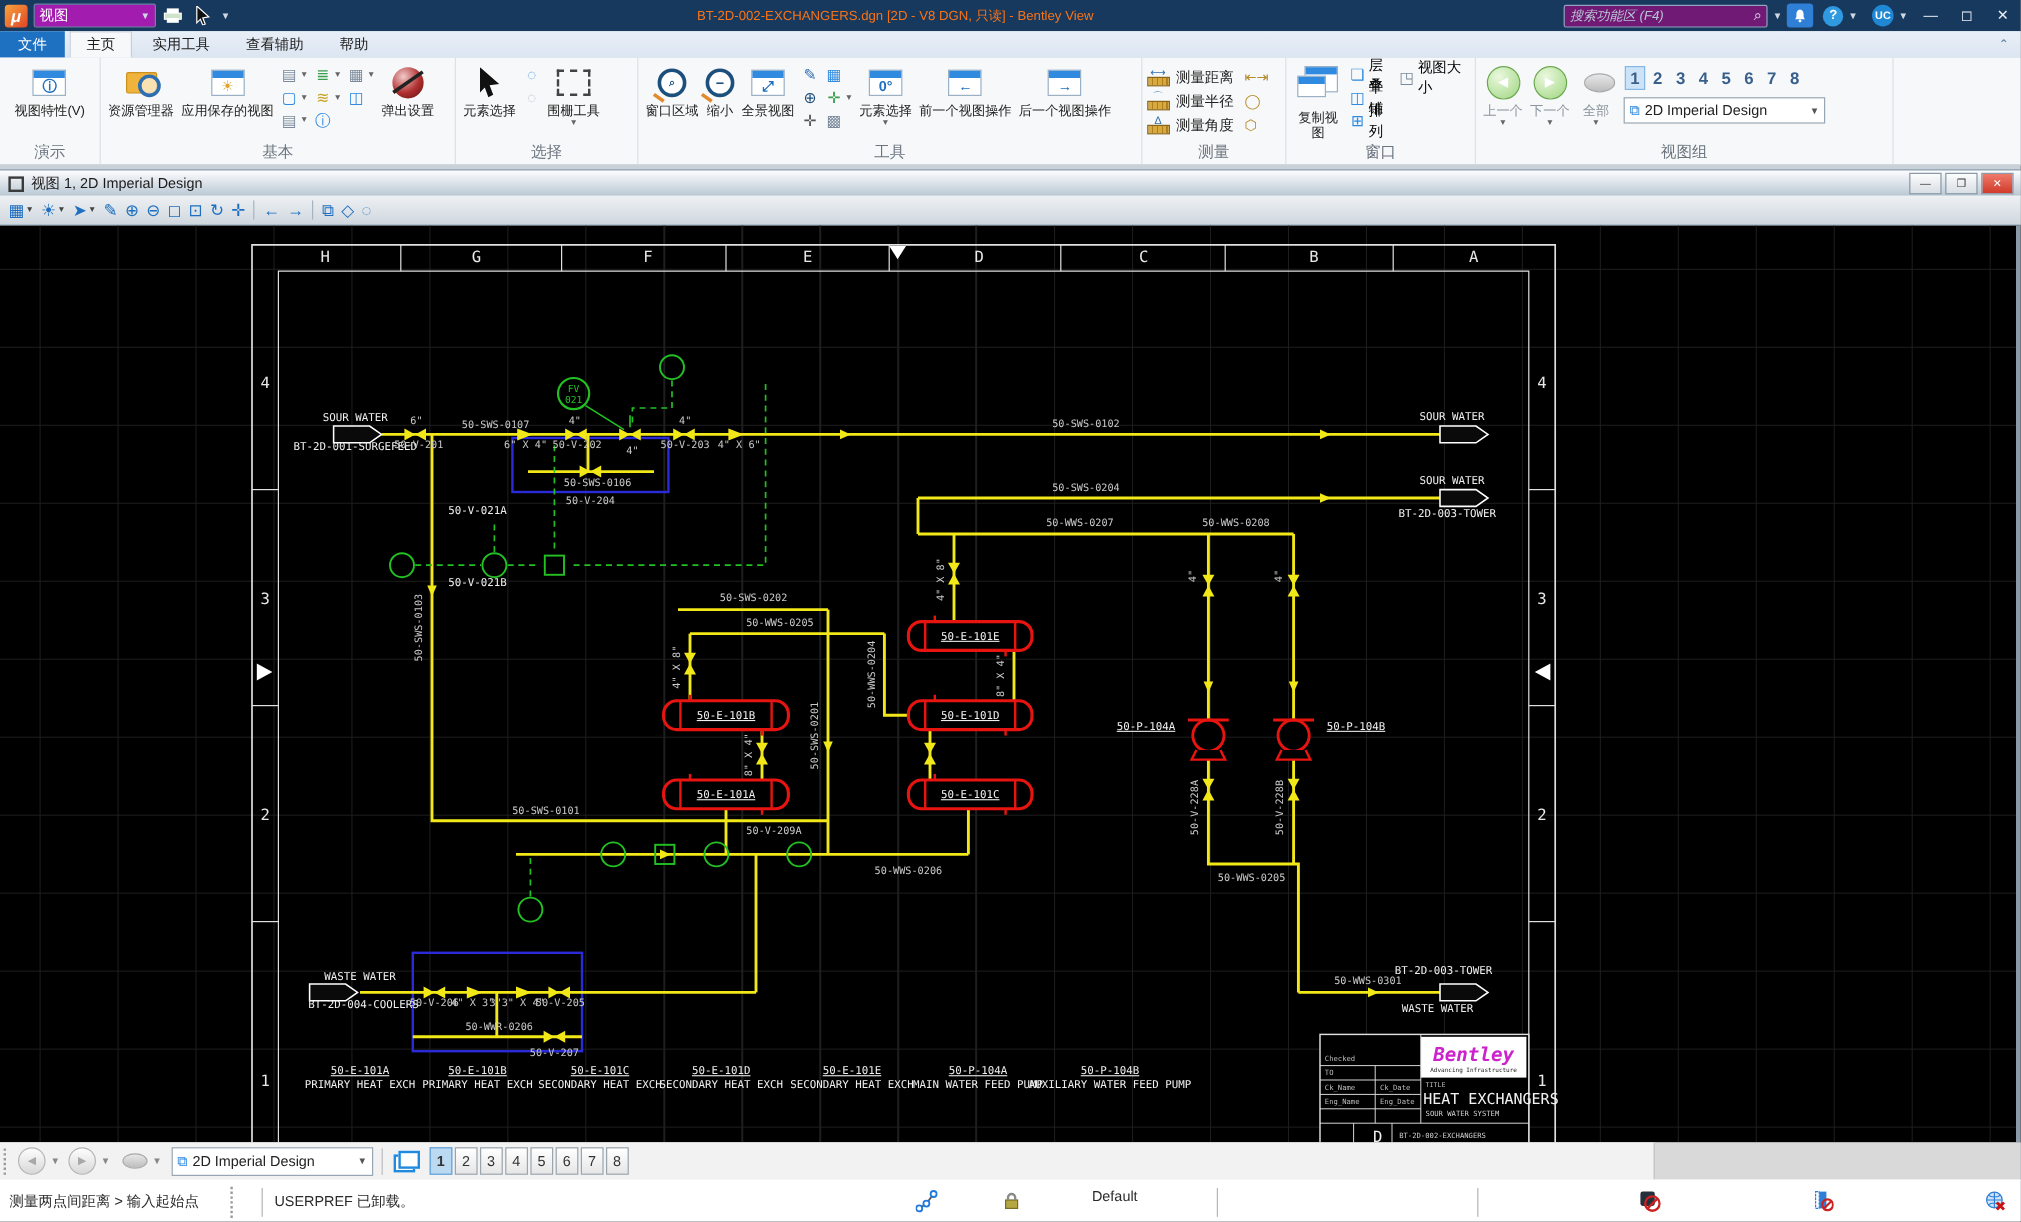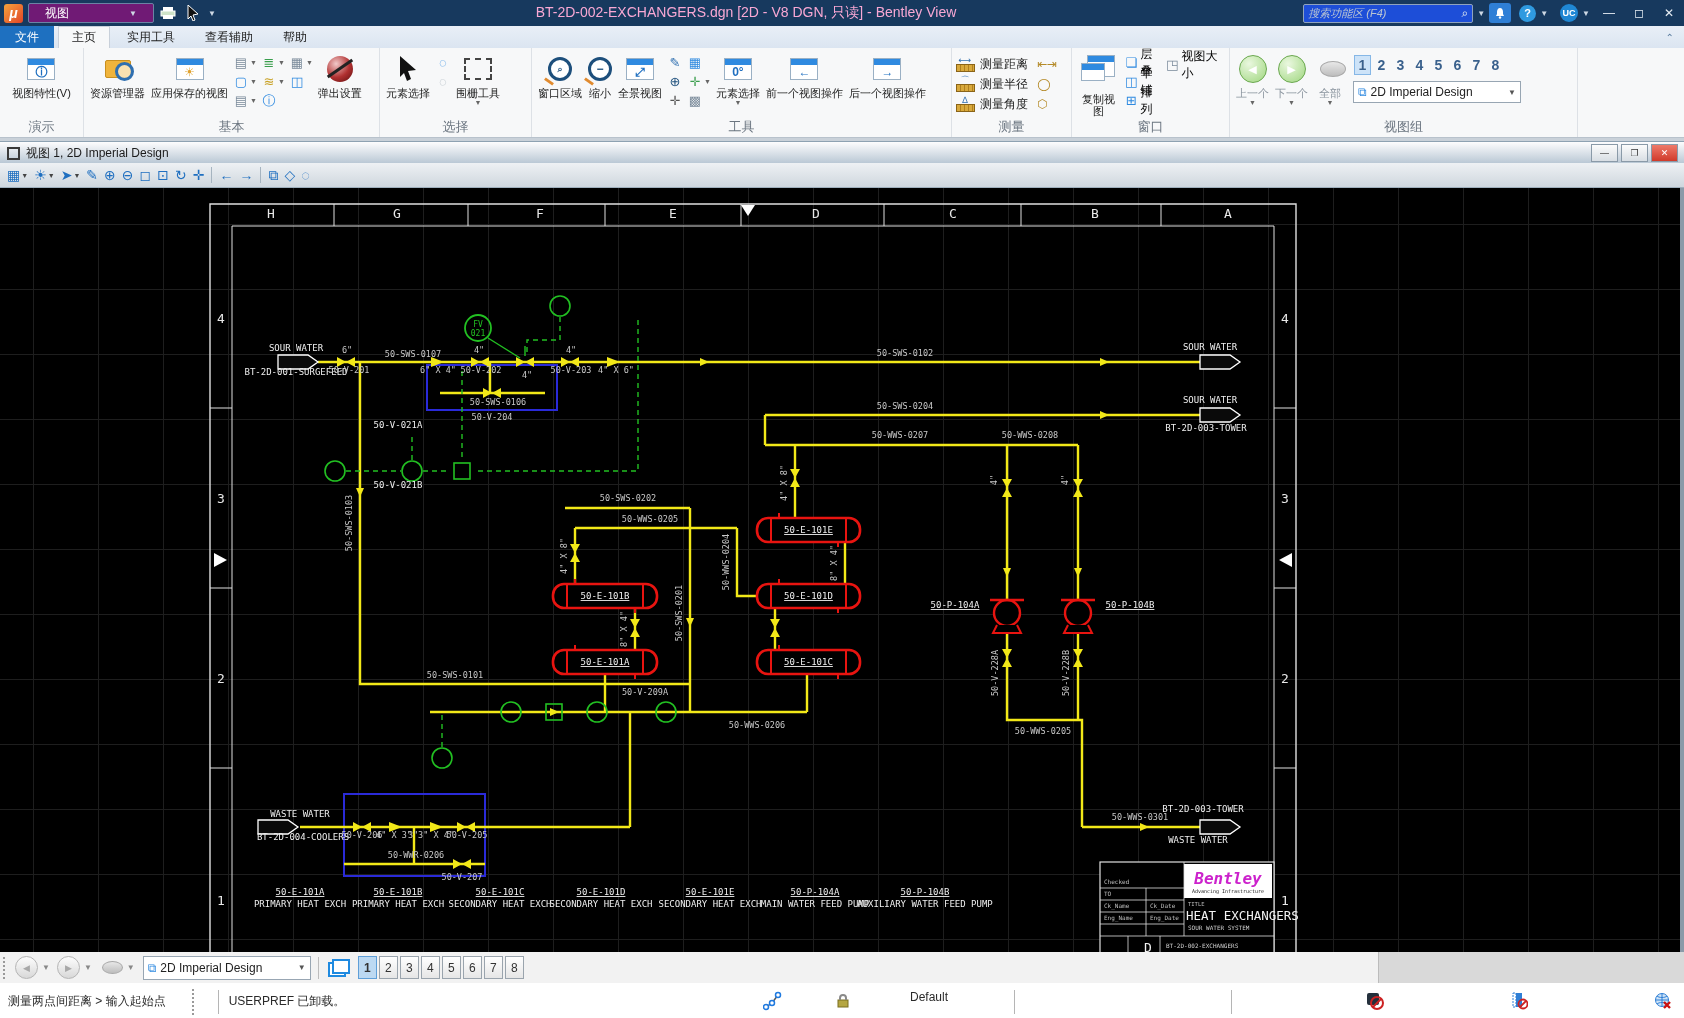--- a/index.html
+++ b/index.html
@@ -4,27 +4,27 @@
 <style>
   html,body{margin:0;padding:0;}
   body{width:1684px;height:1018px;position:relative;overflow:hidden;
        font-family:"Liberation Sans","DejaVu Sans",sans-serif;background:#c9d1d9;font-size:12px;}
   
   .titlebar{position:absolute;left:0;top:0;width:100%;height:26px;background:#17395e;
             display:flex;align-items:center;color:#fff;}
   .applogo{width:19px;height:19px;margin:0 5px 0 4px;border-radius:3px;
            background:linear-gradient(135deg,#f7a43c,#e04427);color:#fff;font-style:italic;
            font-weight:bold;text-align:center;line-height:19px;font-size:14px;}
-  .qat-combo{width:92px;height:18px;background:#701a75;border:1px solid #6b83a4;border-radius:2px;
-             display:flex;align-items:center;padding:0 16px;font-size:12px;color:#fff;}
+  .qat-combo{width:92px;height:18px;background:#a21caf;border:1px solid #6b83a4;border-radius:2px;
+             display:flex;align-items:center;padding:0 4px;font-size:12px;color:#fff;}
   .qat-combo .arr{margin-left:auto;font-size:8px;color:#cfd9e4;}
   .qat-btn{width:22px;height:20px;display:flex;align-items:center;justify-content:center;margin-left:3px;}
-  .tb-title{position:absolute;left:300px;right:492px;text-align:center;font-size:14px;color:#f9a8d4;pointer-events:none;}
+  .tb-title{position:absolute;left:300px;right:492px;text-align:center;font-size:11px;color:#f97316;pointer-events:none;}
   .tb-right{margin-left:auto;display:flex;align-items:center;height:100%;}
-  .searchbox{width:160px;height:17px;border:1px solid #8fa3bd;border-radius:2px;background:#1d4ed8;
+  .searchbox{width:160px;height:17px;border:1px solid #8fa3bd;border-radius:2px;background:#701a75;
              display:flex;align-items:center;padding:0 4px;color:#b9c4d2;font-style:italic;font-size:11px;}
   .searchbox .mag{margin-left:auto;color:#dfe7ef;font-size:12px;font-style:normal;}
   .tinyarr{font-size:8px;color:#cfd9e4;margin:0 4px;}
   .bellbtn{width:22px;height:20px;background:#2f7fd6;border-radius:3px;display:flex;align-items:center;justify-content:center;}
   .helpbtn{width:17px;height:17px;border-radius:50%;background:#2f9ae0;color:#fff;font-weight:bold;
            text-align:center;line-height:17px;font-size:11px;margin-left:8px;}
   .avatar{width:18px;height:18px;border-radius:50%;background:#1f87d4;color:#fff;font-size:9px;font-weight:bold;
           text-align:center;line-height:18px;margin-left:8px;}
   .wbtn{width:30px;height:100%;display:flex;align-items:center;justify-content:center;color:#e8eef4;font-size:12px;}
   

